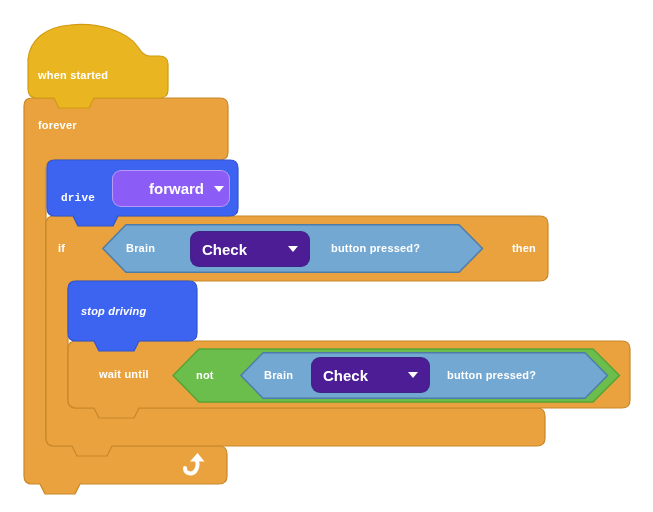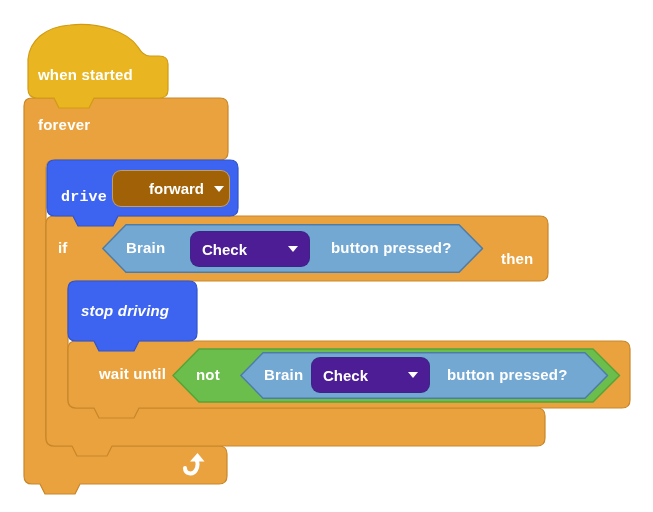--- a/index.html
+++ b/index.html
@@ -1,25 +1,25 @@
 <!DOCTYPE html>
 <html><head>
 <meta charset="utf-8">
 <style>
   html,body{margin:0;padding:0;background:#fff;}
   #canvas{position:relative;width:653px;height:512px;background:#ffffff;overflow:hidden;
           font-family:"Liberation Sans",sans-serif;}
   .blk{position:absolute;}
   .blk svg{display:block;overflow:visible;}
-  .lbl{position:absolute;color:#ffffff;font-size:15px;font-weight:bold;white-space:nowrap;
+  .lbl{position:absolute;color:#ffffff;font-size:11px;font-weight:bold;white-space:nowrap;
        line-height:18px;letter-spacing:0.2px;}
   .dropdown{position:absolute;display:flex;align-items:center;justify-content:space-between;
             box-sizing:border-box;padding:0 11px;border-radius:9px;color:#fff;font-size:15px;
             font-weight:bold;cursor:pointer;}
-  .dd-blue{background:#a16207;border:1.5px solid rgba(255,255,255,0.38);padding-left:36px;}
+  .dd-blue{background:#8b5cf6;border:1.5px solid rgba(255,255,255,0.38);padding-left:36px;}
   .dd-steel{background:#4c1d95;border:1.5px solid rgba(20,60,100,0.28);}
   .dd-arrow{width:0;height:0;border-left:5px solid transparent;border-right:5px solid transparent;
             border-top:6px solid #ffffff;margin-left:10px;}
   .fill-hat{fill:#E9B520;stroke:#D19C14;stroke-width:1.2;stroke-linejoin:round;}
   .fill-control{fill:#E9A23D;stroke:#C9872A;stroke-width:1.2;stroke-linejoin:round;}
   .fill-drive{fill:#3C64F0;stroke:#3354CC;stroke-width:1.2;stroke-linejoin:round;}
   .fill-sense{fill:#73A8D2;stroke:#4E7CA8;stroke-width:1.5;stroke-linejoin:round;}
   .fill-op{fill:#6CBE4C;stroke:#56A437;stroke-width:1.5;stroke-linejoin:round;}
 </style>
 </head>
@@ -40,21 +40,21 @@
       <polygon points="10,9.5 24.5,9.5 17.5,1" fill="#ffffff"></polygon>
     </svg>
   </div>
 
   <div class="blk" style="left:46px;top:216px;">
     <svg width="504" height="242" viewBox="0 0 504 242">
       <path class="fill-control" d="M8,0 L494,0 Q502,0 502,8 L502,57 Q502,65 494,65 L30,65 Q22,65 22,73 L22,184 Q22,192 30,192 L491,192 Q499,192 499,200 L499,222 Q499,230 491,230 L66,230 L61,240 L31,240 L26,230 L8,230 Q0,230 0,222 L0,8 Q0,0 8,0 Z"></path>
     </svg>
   </div>
   <span class="lbl" style="left:58px;top:239px;">if</span>
-  <span class="lbl" style="left:501px;top:239px;margin-top:11px;">then</span>
+  <span class="lbl" style="left:512px;top:239px;">then</span>
 
   <div class="blk" style="left:102px;top:224px;">
     <svg width="382" height="49" viewBox="0 0 382 49">
       <polygon class="fill-sense" points="24,0.8 357,0.8 380.5,24.5 357,48.2 24,48.2 0.8,24.5"></polygon>
     </svg>
   </div>
   <span class="lbl" style="left:126px;top:239px;">Brain</span>
   <div class="dropdown dd-steel" style="left:190px;top:231px;width:120px;height:36px;">
     <span>Check</span>
     <i class="dd-arrow"></i>

